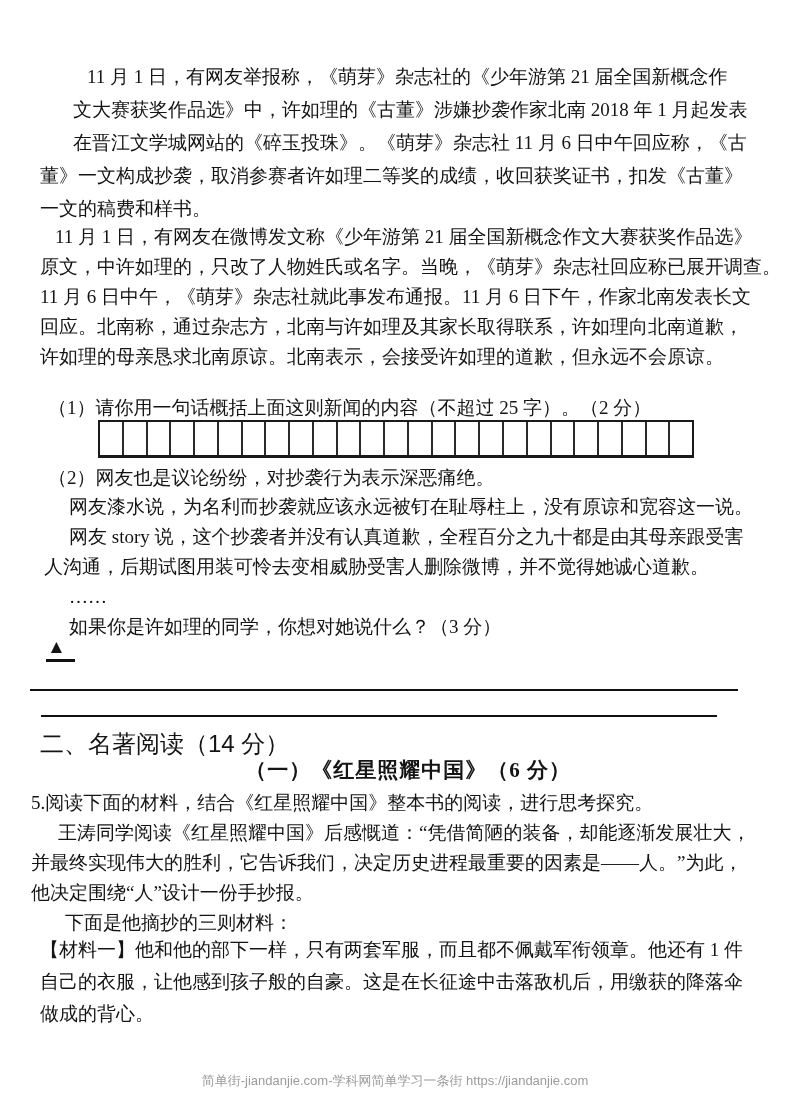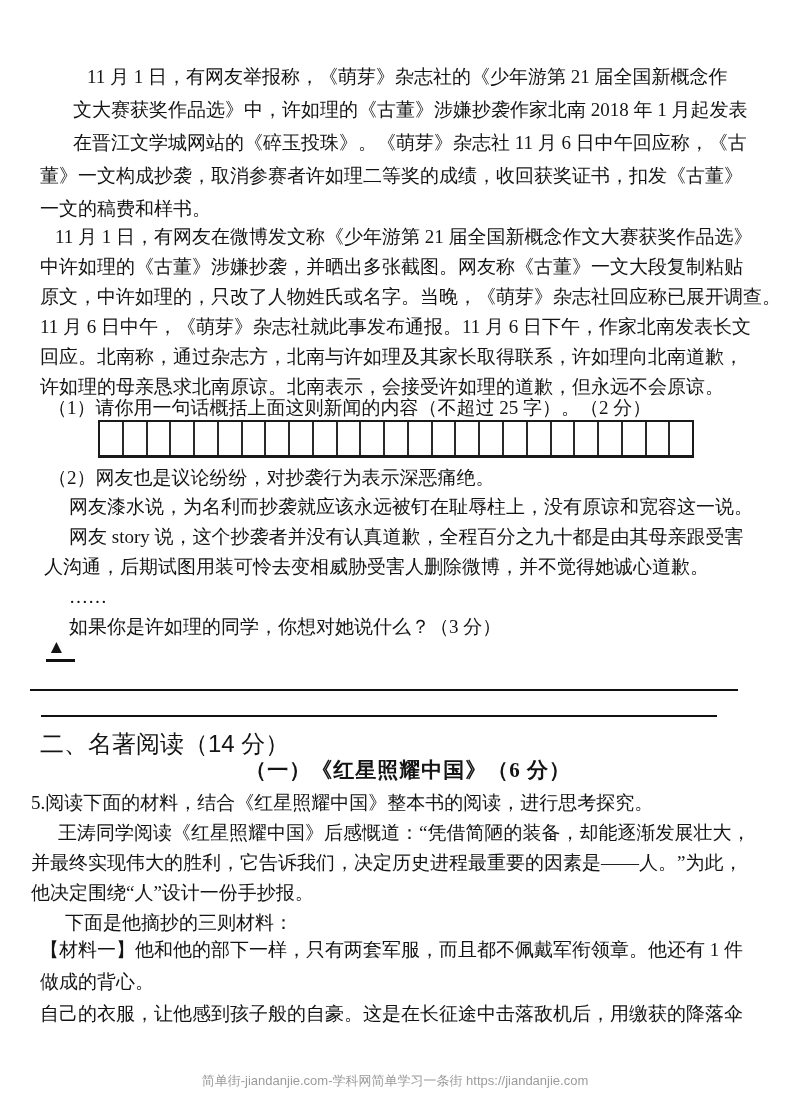--- a/index.html
+++ b/index.html
@@ -61,21 +61,20 @@
   <div class="blk news1" style="left:40px;top:60px;">
     <div class="line in47">11 月 1 日，有网友举报称，《萌芽》杂志社的《少年游第 21 届全国新概念作</div>
     <div class="line in33">文大赛获奖作品选》中，许如理的《古董》涉嫌抄袭作家北南 2018 年 1 月起发表</div>
     <div class="line in33">在晋江文学城网站的《碎玉投珠》。《萌芽》杂志社 11 月 6 日中午回应称，《古</div>
     <div class="line">董》一文构成抄袭，取消参赛者许如理二等奖的成绩，收回获奖证书，扣发《古董》</div>
     <div class="line">一文的稿费和样书。</div>
   </div>
 
   <div class="blk news2" style="left:40px;top:222px;">
     <div class="line in15">11 月 1 日，有网友在微博发文称《少年游第 21 届全国新概念作文大赛获奖作品选》</div>
-    <div class="line">中许如理的《古董》涉嫌抄袭，并晒出多张截图。网友称《古董》一文大段复制粘贴</div>
     <div class="line">原文，中许如理的，只改了人物姓氏或名字。当晚，《萌芽》杂志社回应称已展开调查。</div>
     <div class="line">11 月 6 日中午，《萌芽》杂志社就此事发布通报。11 月 6 日下午，作家北南发表长文</div>
     <div class="line">回应。北南称，通过杂志方，北南与许如理及其家长取得联系，许如理向北南道歉，</div>
     <div class="line">许如理的母亲恳求北南原谅。北南表示，会接受许如理的道歉，但永远不会原谅。</div>
   </div>
 
   <div class="blk qlabel" style="left:48px;top:394px;">（1）请你用一句话概括上面这则新闻的内容（不超过 25 字）。（2 分）</div>
 
   <div class="blk grid" style="left:98px;top:420px;width:596px;height:38px;">
       <div class="cell"></div>
@@ -129,19 +128,19 @@
   <div class="blk q5" style="left:31px;top:788px;">
     <div class="line">5.阅读下面的材料，结合《红星照耀中国》整本书的阅读，进行思考探究。</div>
     <div class="line in27">王涛同学阅读《红星照耀中国》后感慨道：“凭借简陋的装备，却能逐渐发展壮大，</div>
     <div class="line">并最终实现伟大的胜利，它告诉我们，决定历史进程最重要的因素是——人。”为此，</div>
     <div class="line">他决定围绕“人”设计一份手抄报。</div>
     <div class="line in34">下面是他摘抄的三则材料：</div>
   </div>
 
   <div class="blk mat" style="left:40px;top:934px;">
     <div class="line">【材料一】他和他的部下一样，只有两套军服，而且都不佩戴军衔领章。他还有 1 件</div>
+    <div class="line">自己的衣服，让他感到孩子般的自豪。这是在长征途中击落敌机后，用缴获的降落伞</div>
     <div class="line">做成的背心。</div>
-    <div class="line">自己的衣服，让他感到孩子般的自豪。这是在长征途中击落敌机后，用缴获的降落伞</div>
   </div>
 
   <div class="blk footer" style="left: 0px; top: 1072px; width: 790px; color: rgb(155, 155, 155);">简单街-jiandanjie.com-学科网简单学习一条街 https://jiandanjie.com</div>
 
 </div>
 
 </body></html>

